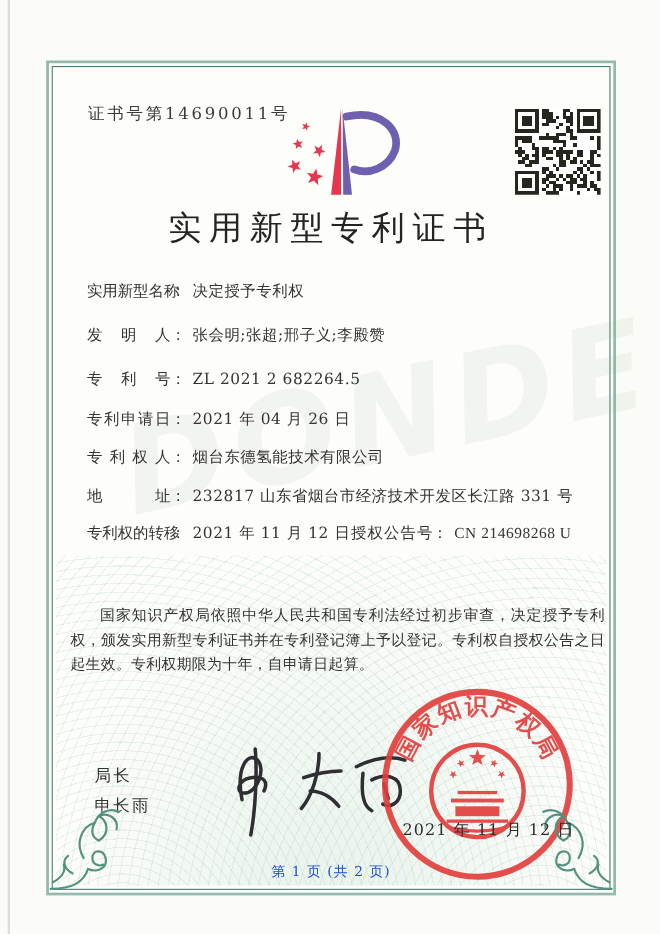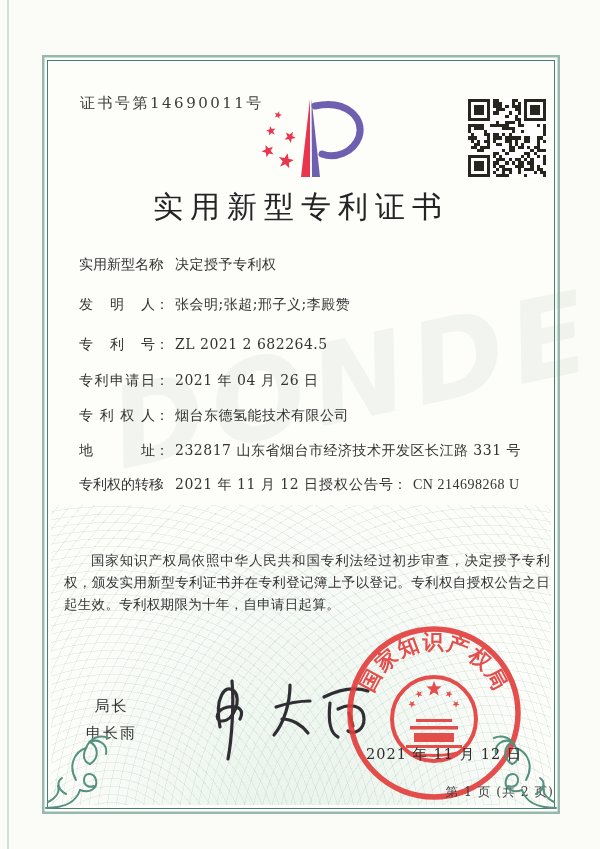--- a/index.html
+++ b/index.html
@@ -52,28 +52,28 @@
 
   .paras{
     position:absolute;left:16px;top:445px;width:486px;
     font-size:13.5px;line-height:1.62;text-align:justify;color:#333;letter-spacing:.3px;margin-top:44px;
   }
   .paras p{margin:0;text-indent:2em;}
 
   
   .signer{
     position:absolute;left:38px;top:632px;
-    font-family:Liberation Serif, serif;
-    font-size:15px;color:#333;letter-spacing:2px;line-height:1.8;text-align:center;
+    font-family:Liberation Mono, monospace;
+    font-size:15px;color:#333;letter-spacing:2px;line-height:1.8;
   }
   .signature{position:absolute;left:142px;top:602px;}
   .seal{position:absolute;left:296px;top:562px;opacity:.9;}
   .seal-date{position:absolute;left:318px;top:684px;font-size:14.5px;letter-spacing:1px;color:#2d2d2d;z-index:5;}
 
-  .page-info{position:absolute;left:0;top:723px;width:100%;text-align:right;font-size:12.5px;letter-spacing:1px;color:#404040;}
+  .page-info{position:absolute;left:0;top:723px;width:100%;text-align:center;font-size:12.5px;letter-spacing:1px;color:#1d4ed8;}
   .back-note{position:absolute;left:0;top:866px;width:100%;text-align:center;font-size:12.5px;letter-spacing:2px;color:#3a3a3a;}
 
   .corner{position:absolute;bottom:-4px;pointer-events:none;}
   .corner.left{left:-4px;}
   .corner.right{right:-4px;transform:scaleX(-1);}
 </style>
 </head>
 <body>
 
 <div class="scan-edge"></div>

